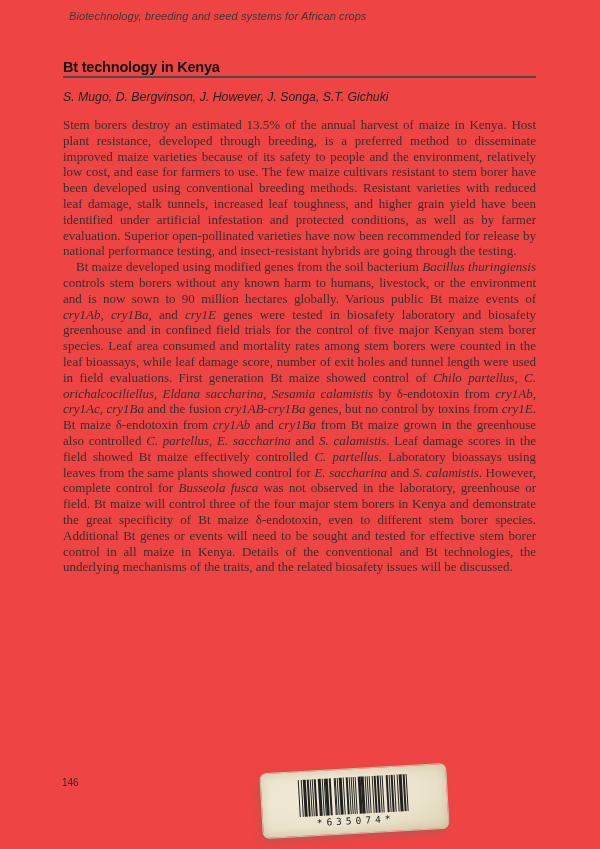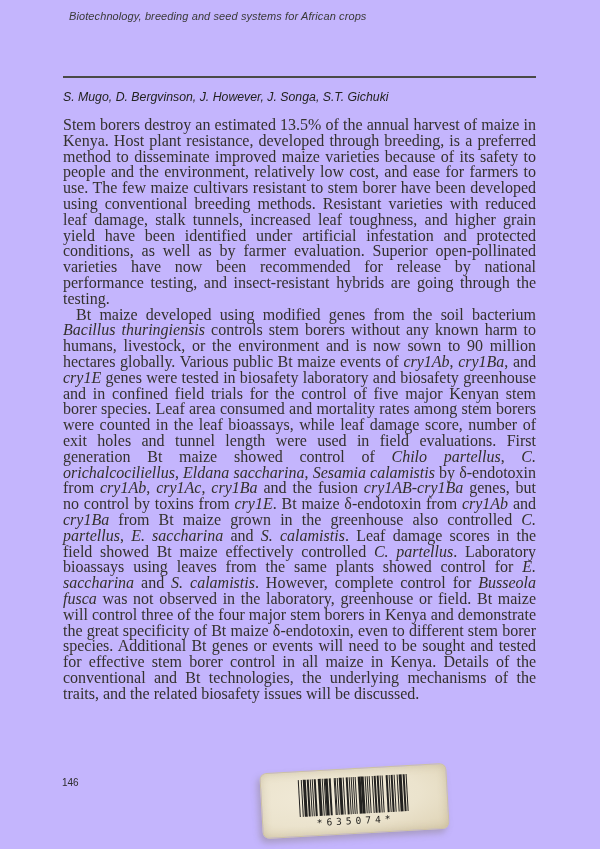--- a/index.html
+++ b/index.html
@@ -5,21 +5,21 @@
   html,body{margin:0;padding:0;}
   body{
     width:600px;height:849px;
     background:#e9e7e2;
     font-family:"Liberation Sans",sans-serif;
   }
   .page{
     position:relative;
     width:600px;height:849px;
     overflow:hidden;
-    background:#c4b5fd;
+    background:#ef4444;
   }
   .running-header{
     position:absolute;
     left:69px;top:10px;
     font-style:italic;
     font-size:11px;
     line-height:13px;
     color:#3a3a38;
     letter-spacing:.1px;
   }
@@ -47,21 +47,21 @@
     font-style:italic;
     font-size:12.3px;
     line-height:15px;
     color:#232321;
   }
   .abstract{
     position:absolute;
     left:63px;top:117px;
     width:473px;
     font-family:"Liberation Serif",serif;
-    font-size:16px;
+    font-size:13px;
     line-height:15.8px;
     text-align:justify;
     color:#34312d;
   }
   .abstract p{margin:0;}
   .abstract p.indent{text-indent:13px;}
   .abstract i{font-style:italic;}
   .page-number{
     position:absolute;
     left:62px;top:777px;
@@ -98,21 +98,21 @@
     color:#1c1b19;
   }
 </style>
 </head>
 <body>
 
 <div class="page">
 
   <div class="running-header">Biotechnology, breeding and seed systems for African crops</div>
 
-  <h1 class="title"><br></h1>
+  <h1 class="title"><br><span>Bt technology in Kenya</span></h1>
 
   <div class="rule"></div>
 
   <div class="authors">S. Mugo, D. Bergvinson, J. However, J. Songa, S.T. Gichuki</div>
 
   <div class="abstract">
       <p><span>Stem borers destroy an estimated 13.5% of the annual harvest of maize in Kenya. Host plant resistance, developed through breeding, is a preferred method to disseminate improved maize varieties because of its safety to people and the environment, relatively low cost, and ease for farmers to use. The few maize cultivars resistant to stem borer have been developed using conventional breeding methods. Resistant varieties with reduced leaf damage, stalk tunnels, increased leaf toughness, and higher grain yield have been identified under artificial infestation and protected conditions, as well as by farmer evaluation. Superior open-pollinated varieties have now been recommended for release by national performance testing, and insect-resistant hybrids are going through the testing.</span></p>
       <p class="indent"><span>Bt maize developed using modified genes from the soil bacterium </span><i>Bacillus thuringiensis</i><span> controls stem borers without any known harm to humans, livestock, or the environment and is now sown to 90 million hectares globally. Various public Bt maize events of </span><i>cry1Ab</i><span>, </span><i>cry1Ba</i><span>, and </span><i>cry1E</i><span> genes were tested in biosafety laboratory and biosafety greenhouse and in confined field trials for the control of five major Kenyan stem borer species. Leaf area consumed and mortality rates among stem borers were counted in the leaf bioassays, while leaf damage score, number of exit holes and tunnel length were used in field evaluations. First generation Bt maize showed control of </span><i>Chilo partellus</i><span>, </span><i>C. orichalcociliellus</i><span>, </span><i>Eldana saccharina</i><span>, </span><i>Sesamia calamistis</i><span> by δ-endotoxin from </span><i>cry1Ab</i><span>, </span><i>cry1Ac</i><span>, </span><i>cry1Ba</i><span> and the fusion </span><i>cry1AB-cry1Ba</i><span> genes, but no control by toxins from </span><i>cry1E</i><span>. Bt maize δ-endotoxin from </span><i>cry1Ab</i><span> and </span><i>cry1Ba</i><span> from Bt maize grown in the greenhouse also controlled </span><i>C. partellus</i><span>, </span><i>E. saccharina</i><span> and </span><i>S. calamistis</i><span>. Leaf damage scores in the field showed Bt maize effectively controlled </span><i>C. partellus</i><span>. Laboratory bioassays using leaves from the same plants showed control for </span><i>E. saccharina</i><span> and </span><i>S. calamistis</i><span>. However, complete control for </span><i>Busseola fusca</i><span> was not observed in the laboratory, greenhouse or field. Bt maize will control three of the four major stem borers in Kenya and demonstrate the great specificity of Bt maize δ-endotoxin, even to different stem borer species. Additional Bt genes or events will need to be sought and tested for effective stem borer control in all maize in Kenya. Details of the conventional and Bt technologies, the underlying mechanisms of the traits, and the related biosafety issues will be discussed.</span></p>
     </div>
 

